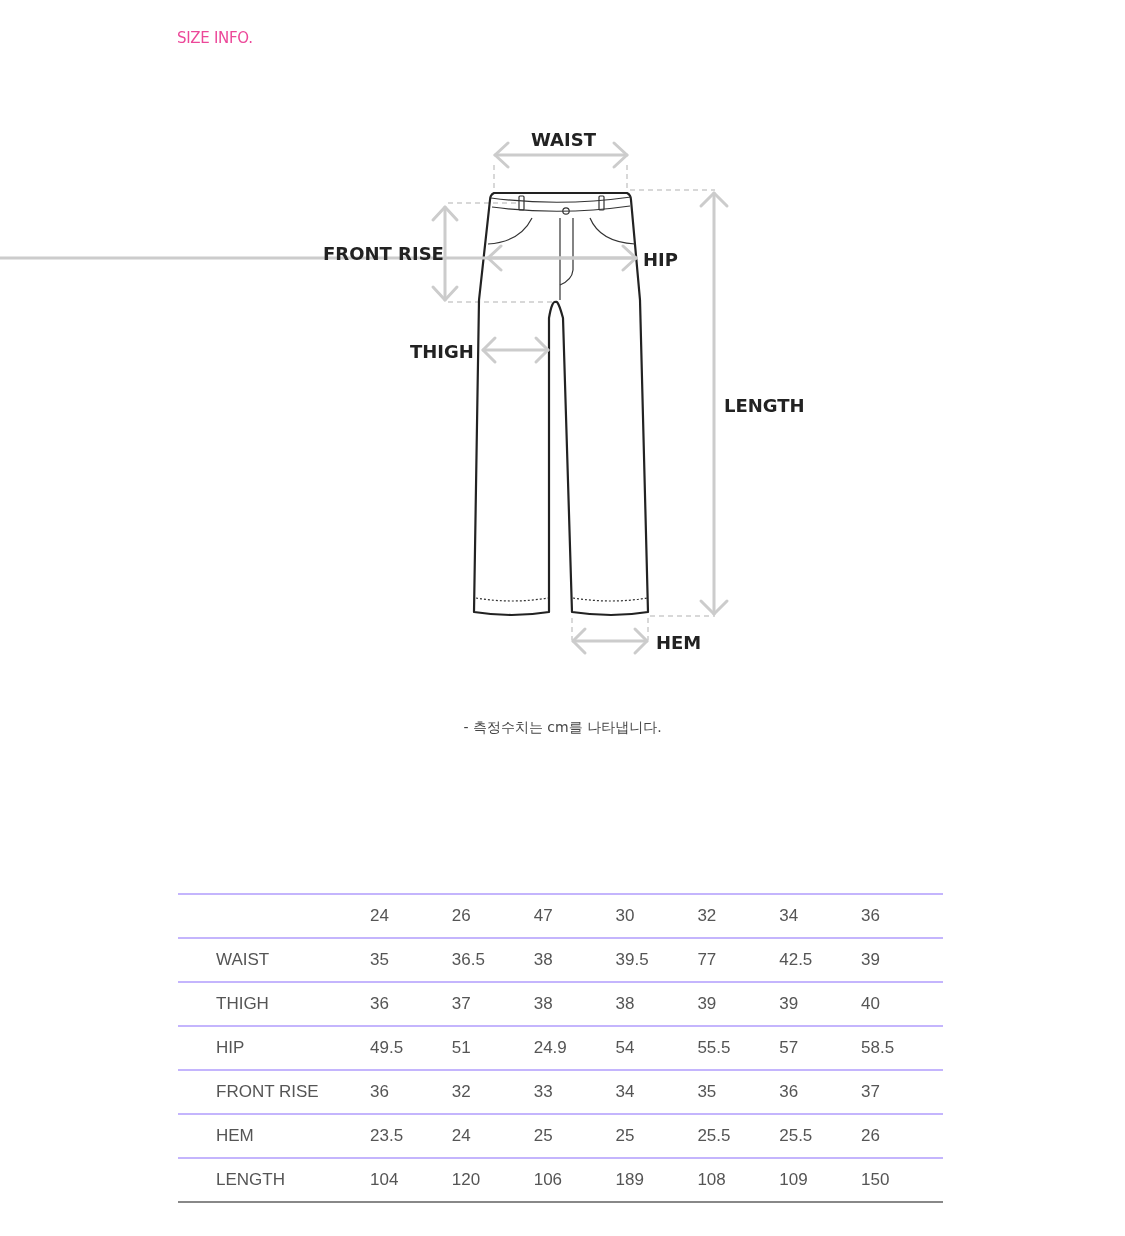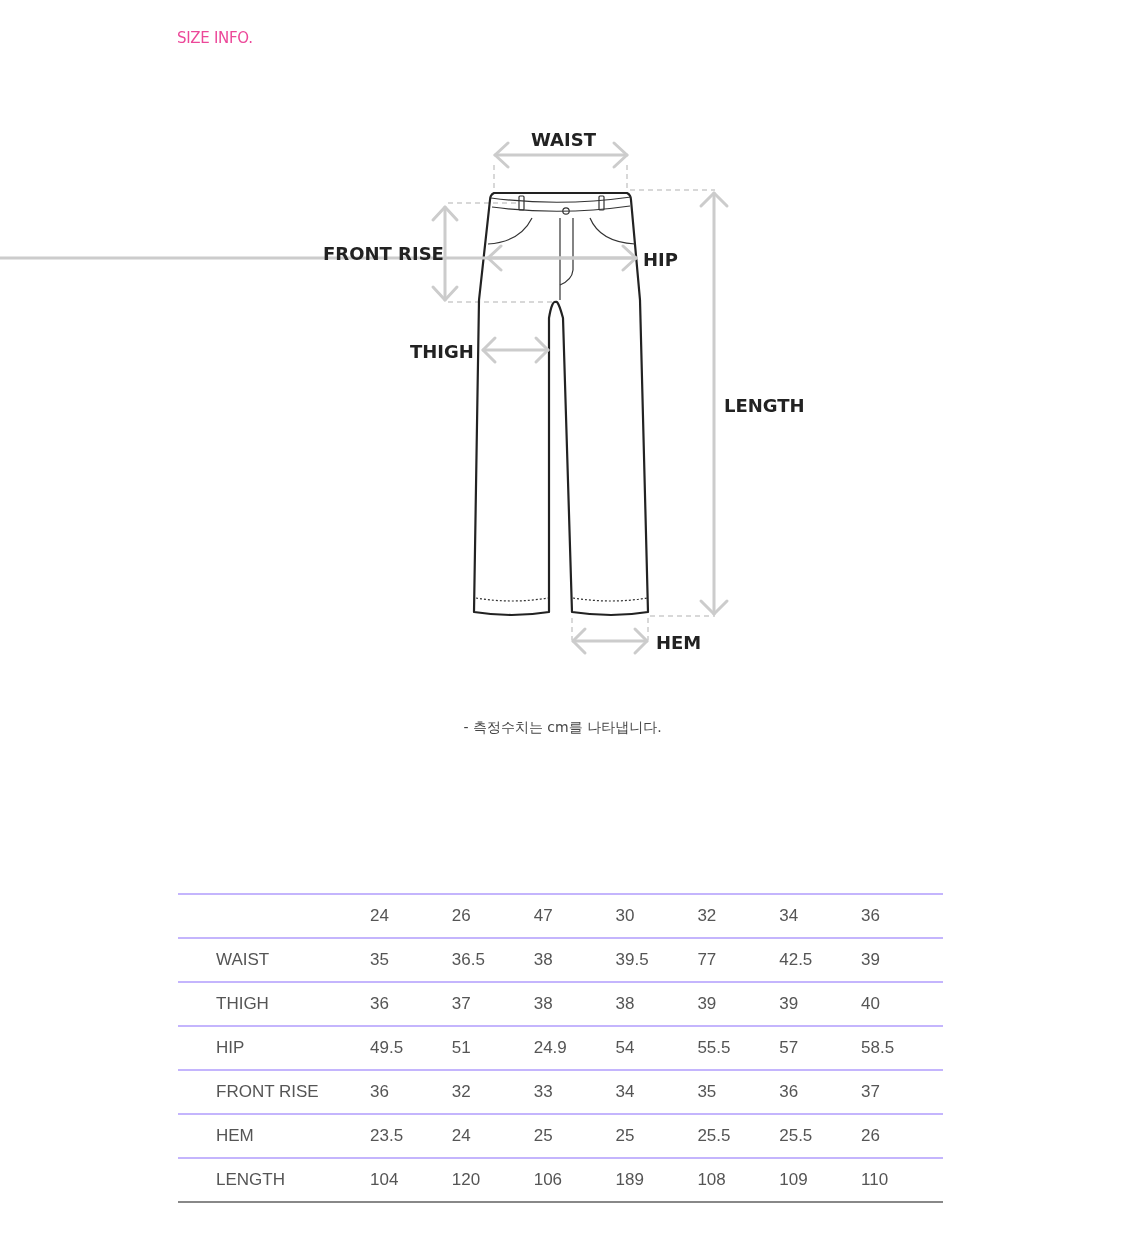--- a/index.html
+++ b/index.html
@@ -149,16 +149,16 @@
     <td class="v">26</td>
   </tr>
   <tr>
     <td class="rl">LENGTH</td>
     <td class="v">104</td>
     <td class="v">120</td>
     <td class="v">106</td>
     <td class="v">189</td>
     <td class="v">108</td>
     <td class="v">109</td>
-    <td class="v">110</td>
+    <td class="v">150</td>
   </tr>
 </tbody>
   </table>
 
 </body></html>

